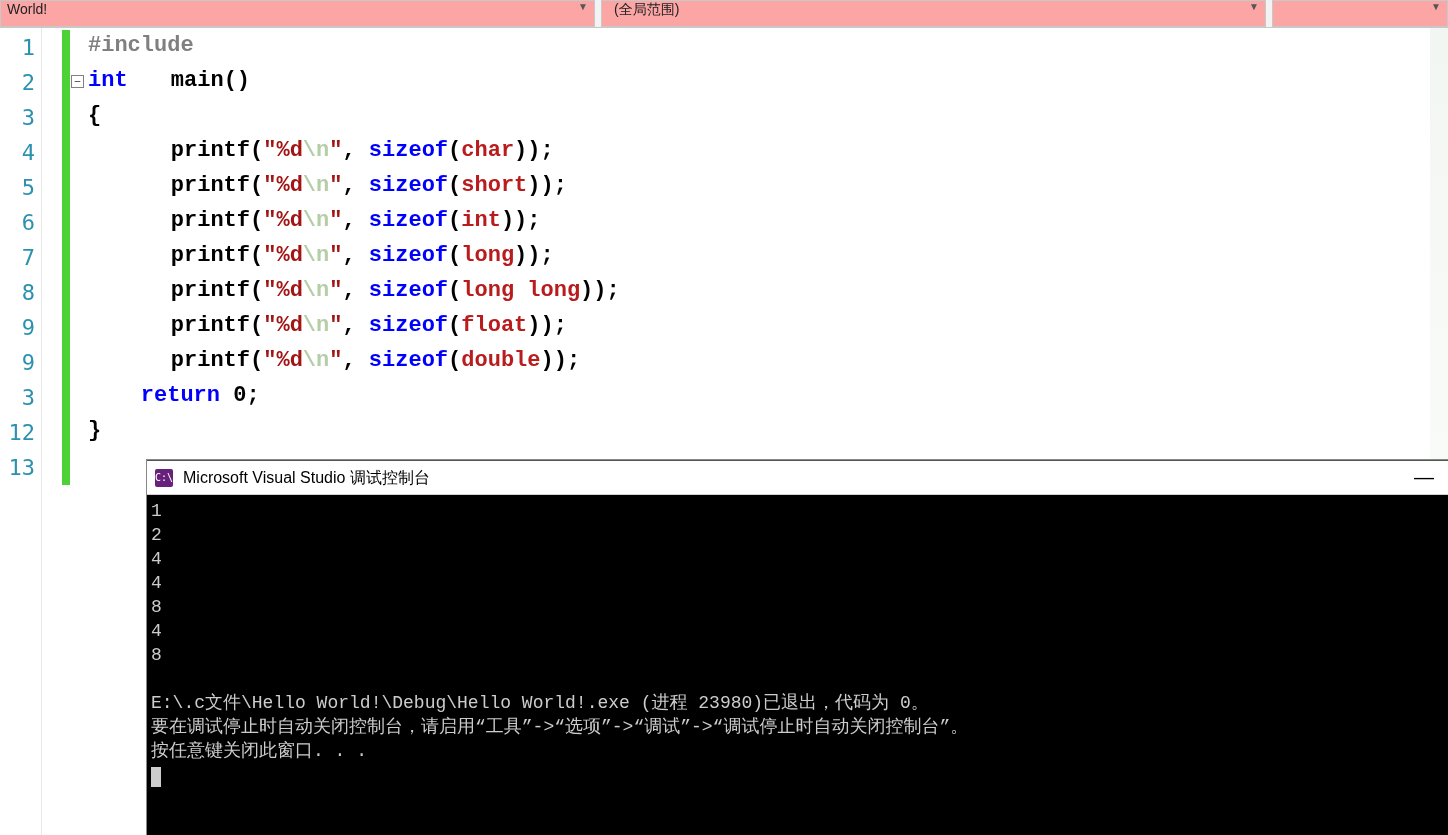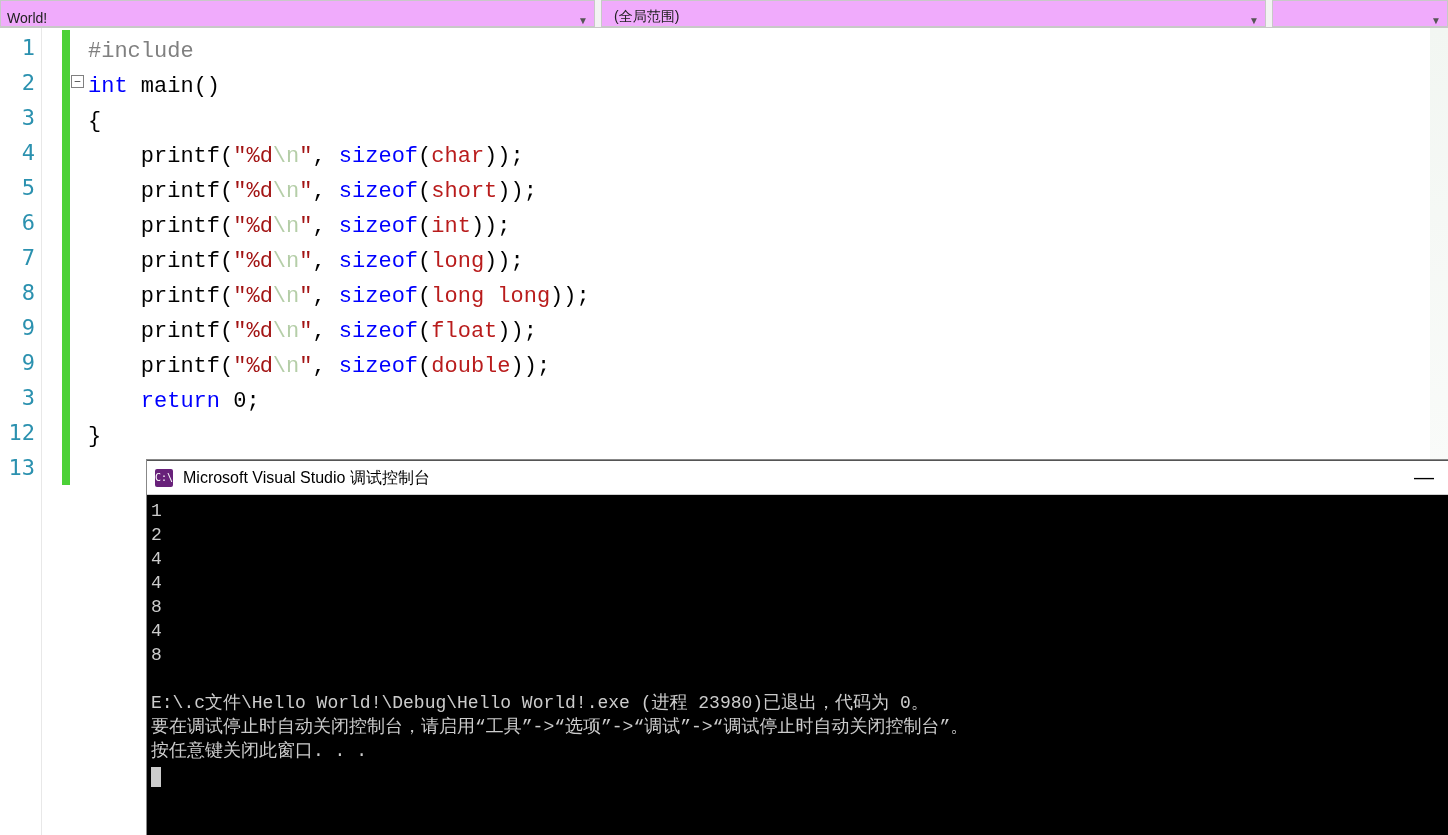--- a/index.html
+++ b/index.html
@@ -10,24 +10,24 @@
     display: flex;
     height: 28px;
     border-bottom: 1px solid #c8c8c8;
     background: #f3f3f3;
     align-items: stretch;
   }
   .dropdown {
     position: relative;
     flex: 1 1 0;
     min-width: 0;
-    background: #f0abfc;
+    background: #fca5a5;
     border: 1px solid #c8c8c8;
     display: flex;
-    align-items: flex-end;
+    align-items: flex-start;
     padding: 0 6px;
     font-family: "Segoe UI", Arial, sans-serif;
     font-size: 14px;
     color: #222;
     margin-right: 6px;
   }
   .dropdown:last-child { margin-right: 0; }
   .dropdown .dd-text { flex: 1; white-space: nowrap; overflow: hidden; }
   .dropdown .dd-arrow {
     font-size: 10px; color: #555;
@@ -82,31 +82,32 @@
     text-align: center;
     color: #555;
     left: 1px;
     cursor: pointer;
     font-family: monospace;
   }
 
   .code-area {
     flex: 1;
     background: #ffffff;
-    padding-top: 6px;
+    padding-top: 0;
     position: relative;
     white-space: pre;
+    font-weight: bold;
   }
   .code-line { height: 35px; }
 
   
   .c-pre    { color: #808080; }    
   .c-inc    { color: #a31515; }    
   .c-kw     { color: #0000ff; }    
-  .c-fn     { color: #000000; }    
+  .c-fn     { color: #000000; margin-left: 30px; }    
   .c-pl     { color: #000000; }    
   .c-str    { color: #a31515; }    
   .c-esc    { color: #b5cea8; }    
   .c-type   { color: #b91c1c; }    
   .c-zero   { color: #000000; }
 
   
   .console {
     position: absolute;
     left: 147px;

